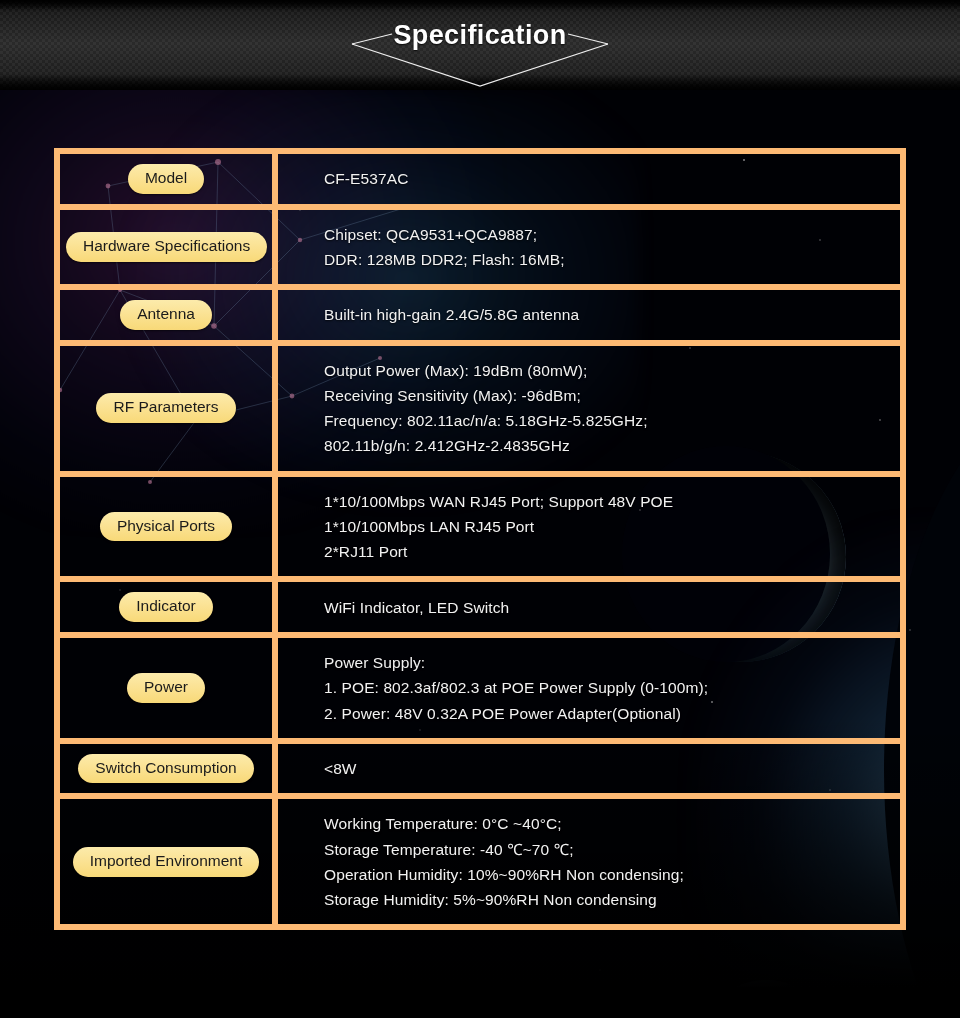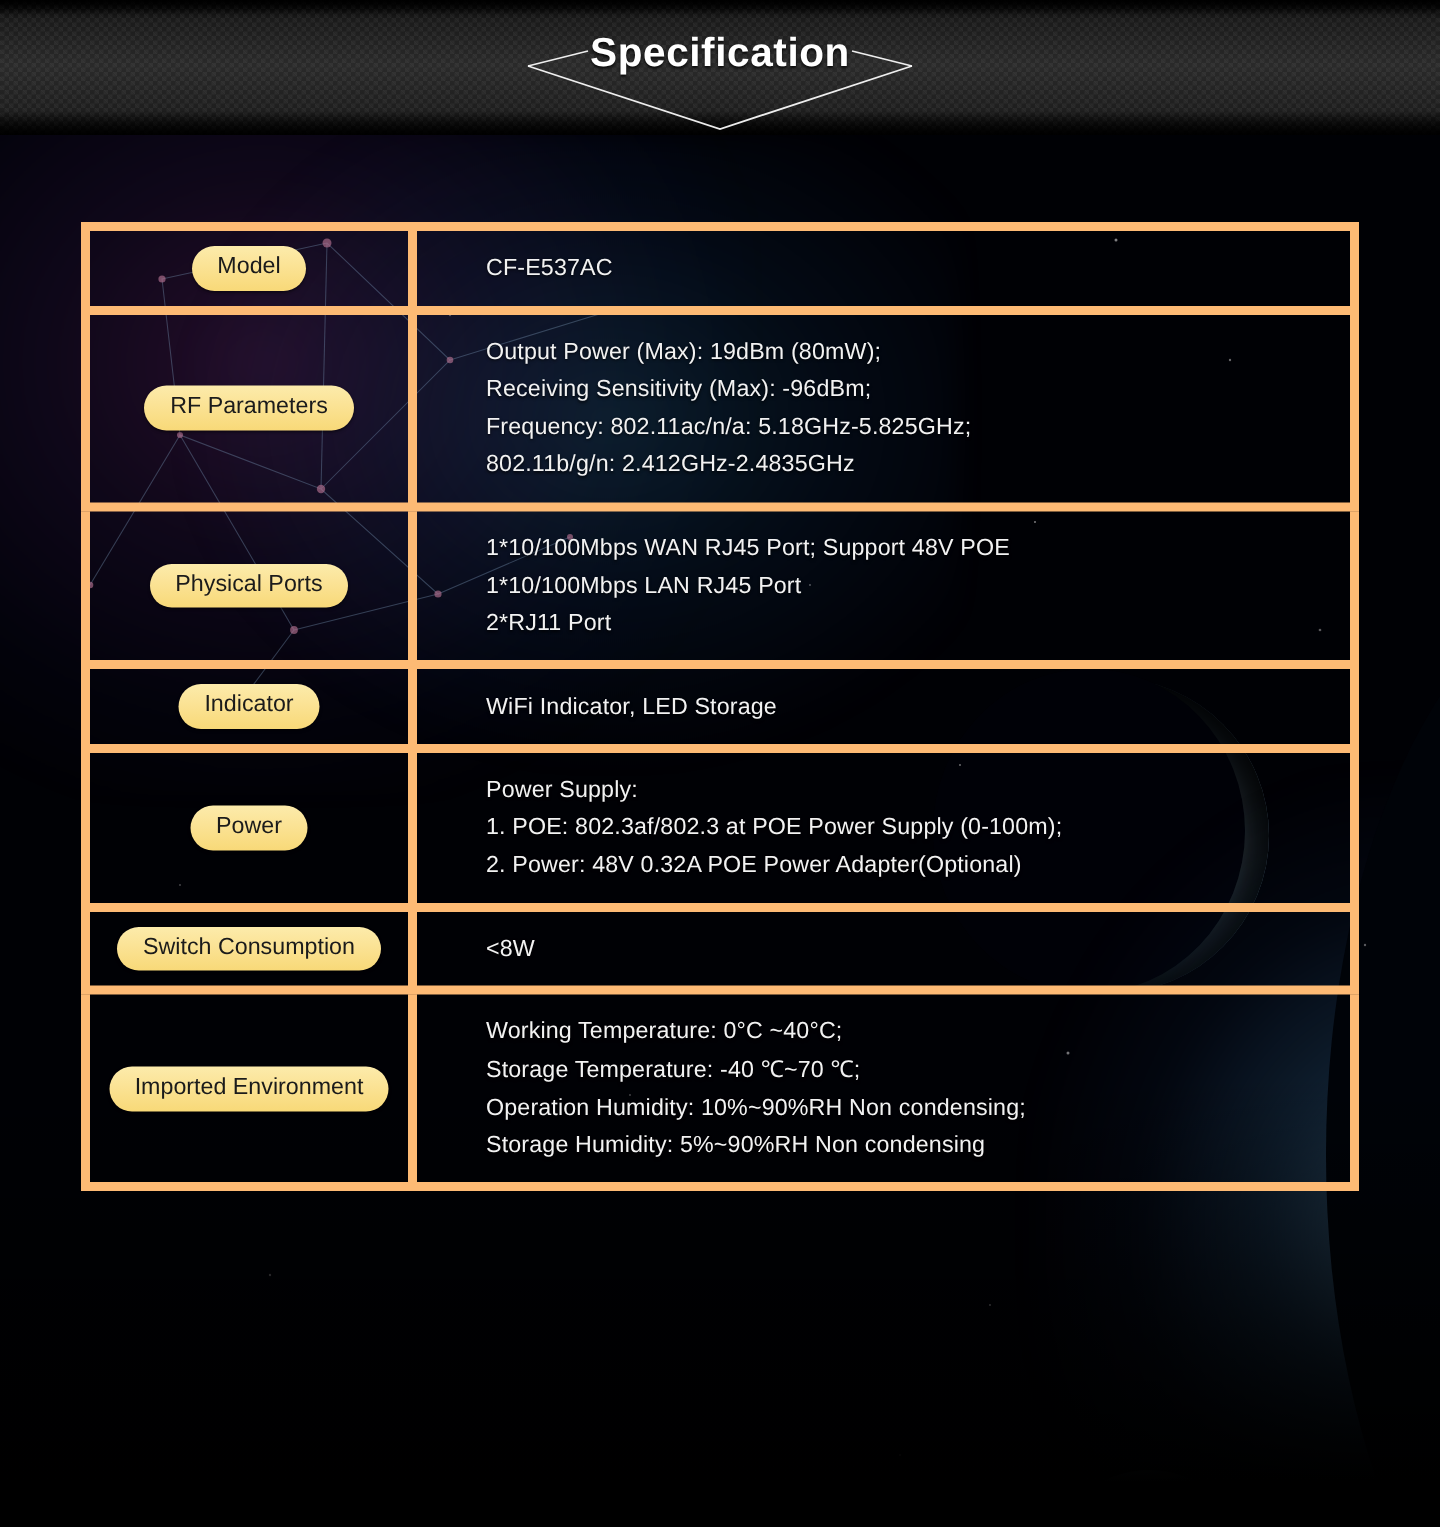--- a/index.html
+++ b/index.html
@@ -297,21 +297,34 @@
   <table class="spec-table">
     <tbody>
 
       <tr>
         <td class="lbl">
           <span class="pill">Model</span>
         </td>
         <td class="val">CF-E537AC</td>
       </tr>
 
-
+      <tr>
+        <td class="lbl">
+          <span class="pill">Hardware Specifications</span>
+        </td>
+        <td class="val">Chipset: QCA9531+QCA9887;
+DDR: 128MB DDR2; Flash: 16MB;</td>
+      </tr>
+
+      <tr>
+        <td class="lbl">
+          <span class="pill">Antenna</span>
+        </td>
+        <td class="val">Built-in high-gain 2.4G/5.8G antenna</td>
+      </tr>
 
       <tr>
         <td class="lbl">
           <span class="pill">RF Parameters</span>
         </td>
         <td class="val">Output Power (Max): 19dBm (80mW);
 Receiving Sensitivity (Max): -96dBm;
 Frequency: 802.11ac/n/a: 5.18GHz-5.825GHz;
 802.11b/g/n: 2.412GHz-2.4835GHz</td>
       </tr>
@@ -322,21 +335,21 @@
         </td>
         <td class="val">1*10/100Mbps WAN RJ45  Port; Support 48V POE
 1*10/100Mbps LAN RJ45  Port
 2*RJ11 Port</td>
       </tr>
 
       <tr>
         <td class="lbl">
           <span class="pill">Indicator</span>
         </td>
-        <td class="val">WiFi Indicator, LED Storage</td>
+        <td class="val">WiFi Indicator, LED Switch</td>
       </tr>
 
       <tr>
         <td class="lbl">
           <span class="pill">Power</span>
         </td>
         <td class="val">Power Supply:
 1. POE: 802.3af/802.3 at POE Power Supply (0-100m);
 2. Power: 48V 0.32A POE Power Adapter(Optional)</td>
       </tr>

